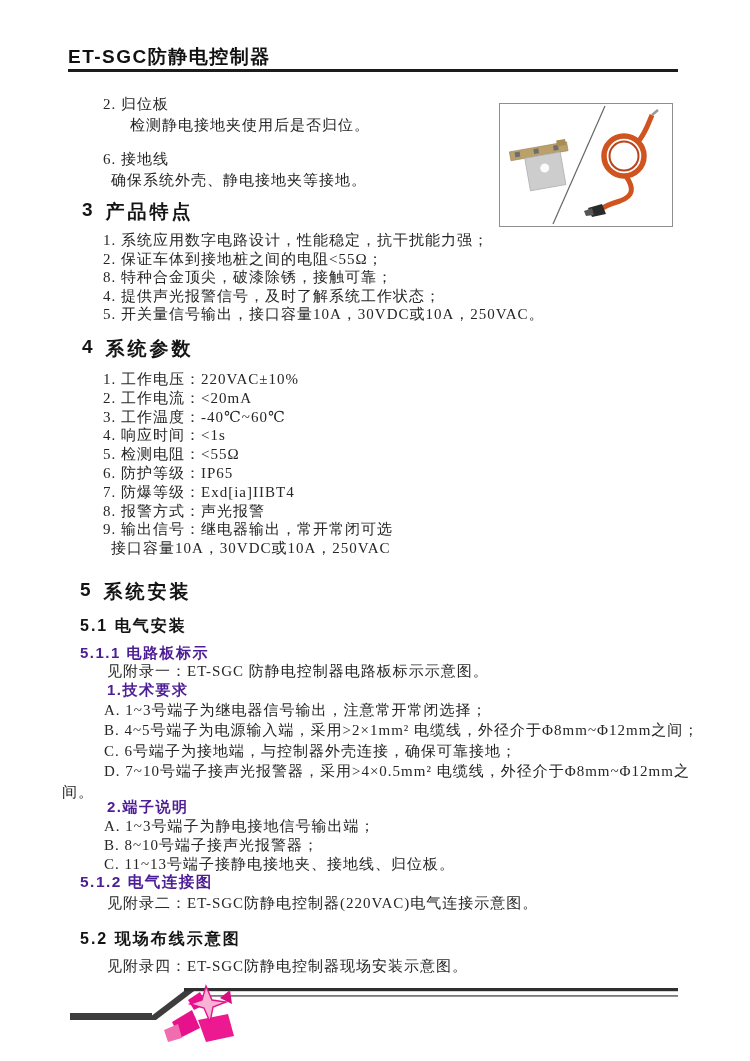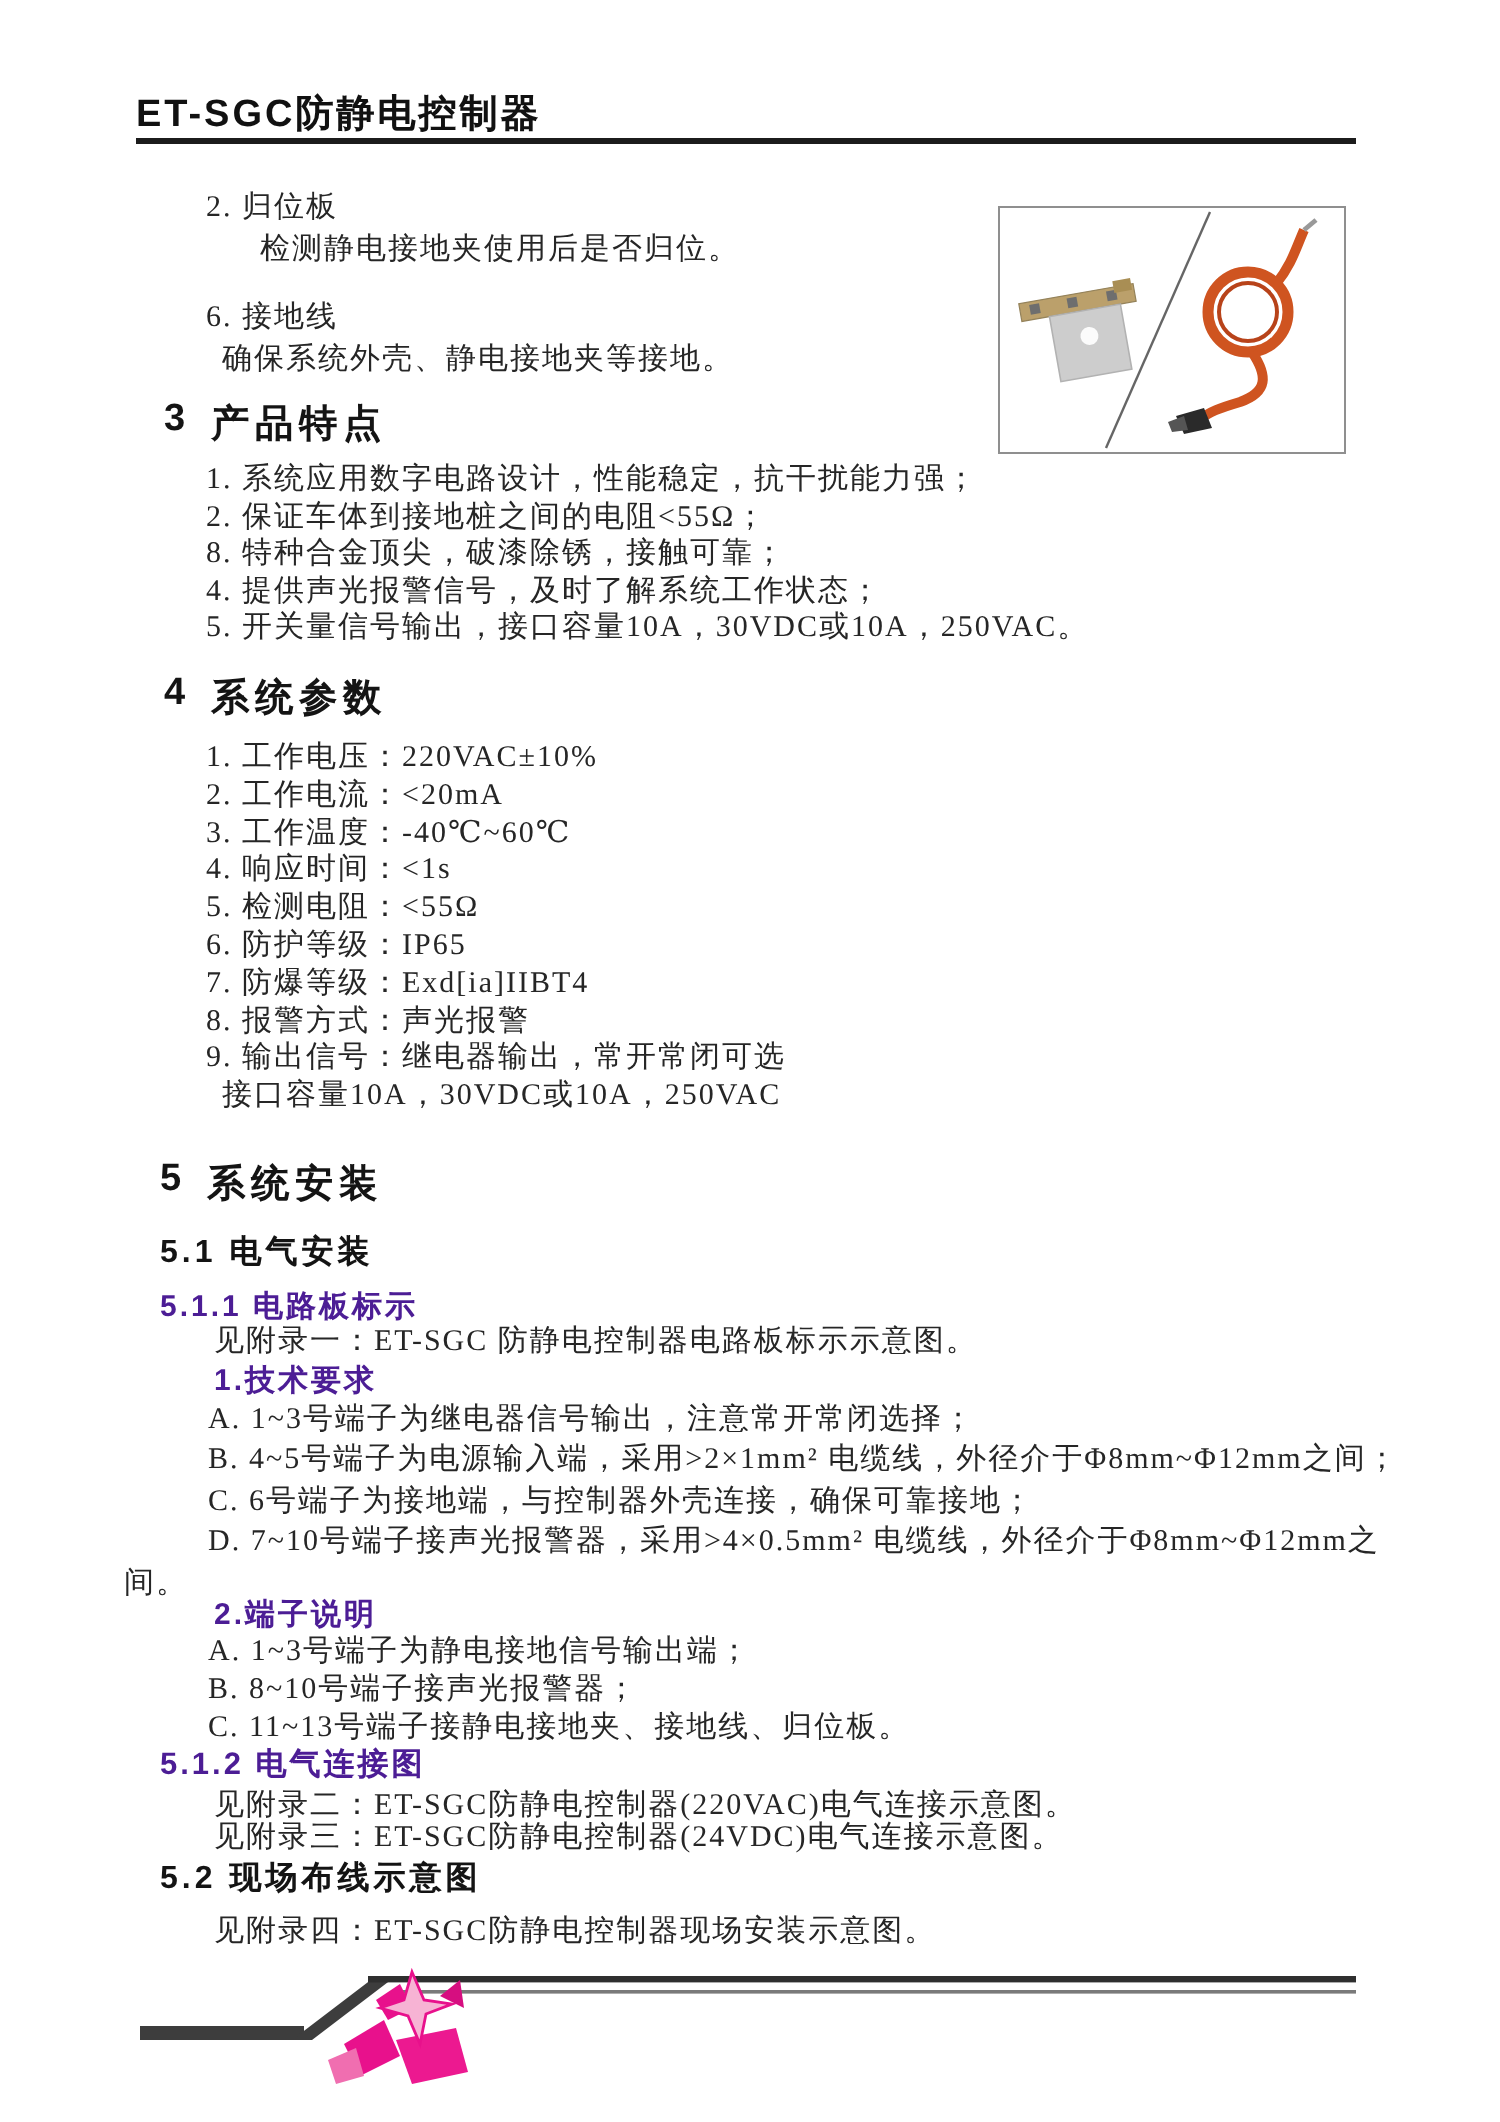--- a/index.html
+++ b/index.html
@@ -113,21 +113,20 @@
   <div class="abs t" style="left:104px;top:742px;">C. 6号端子为接地端，与控制器外壳连接，确保可靠接地；</div>
   <div class="abs wrapblock" style="left:62px;top:761px;">D. 7~10号端子接声光报警器，采用&gt;4×0.5mm² 电缆线，外径介于Φ8mm~Φ12mm之间。</div>
 
   <div class="abs h-sub" style="left:107px;top:798px;">2.端子说明</div>
   <div class="abs t" style="left:104px;top:817px;">A. 1~3号端子为静电接地信号输出端；</div>
   <div class="abs t" style="left:104px;top:836px;">B. 8~10号端子接声光报警器；</div>
   <div class="abs t" style="left:104px;top:855px;">C. 11~13号端子接静电接地夹、接地线、归位板。</div>
 
   <div class="abs h-sub" style="left:80px;top:872px;font-size:15.5px;">5.1.2 电气连接图</div>
   <div class="abs t" style="left:107px;top:894px;">见附录二：ET-SGC防静电控制器(220VAC)电气连接示意图。</div>
-  <div class="abs t" style="left:107px;top:910px;">见附录三：ET-SGC防静电控制器(24VDC)电气连接示意图。</div>
 
   <div class="abs h-mid" style="left:80px;top:929px;">5.2 现场布线示意图</div>
   <div class="abs t" style="left:107px;top:957px;">见附录四：ET-SGC防静电控制器现场安装示意图。</div>
 
   <div class="abs" style="left:60px;top:980px;">
     <svg width="630" height="75" viewBox="0 0 630 75">
       <rect x="10" y="33" width="82" height="7" fill="#3d3d3d"></rect>
       <polygon points="86,40 128,8 138,8 96,40" fill="#3d3d3d"></polygon>
       <rect x="124" y="8" width="494" height="3.2" fill="#2f2f2f"></rect>
       <rect x="140" y="15" width="478" height="1.8" fill="#7a7a7a"></rect>

